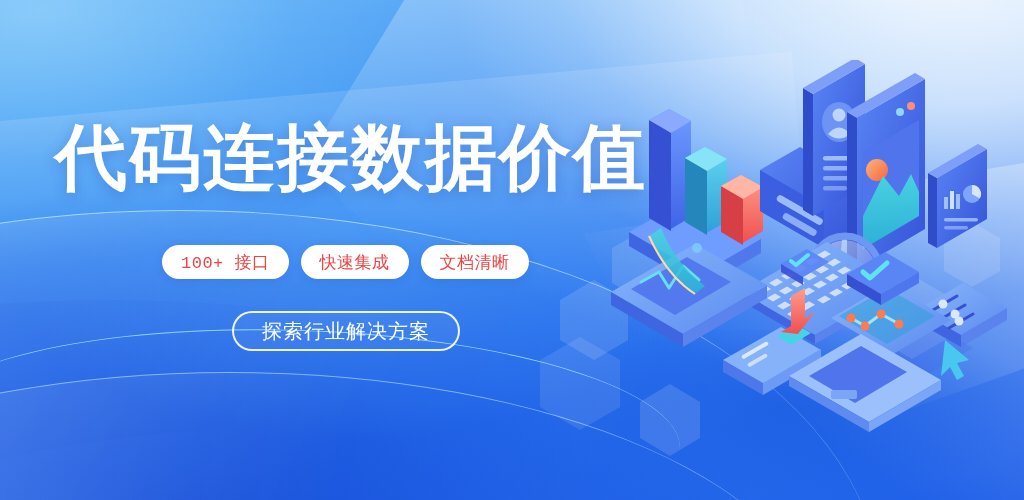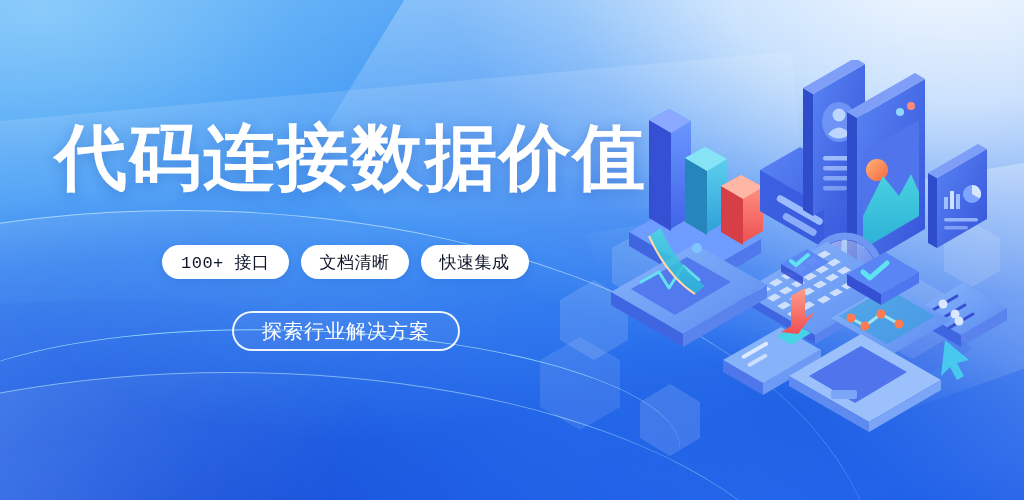--- a/index.html
+++ b/index.html
@@ -90,21 +90,21 @@
   .copy { position:absolute; left:0; top:0; width:660px; height:500px;font-family:Liberation Mono, monospace; }
   .title {
     position:absolute; left:55px; top:124px;
     font-size:72px; font-weight:700; color:#ffffff;
     letter-spacing:2px; line-height:1.1; white-space:nowrap;
     text-shadow:0 3px 14px rgba(12,60,170,.30);
   }
   .pills { position:absolute; left:162px; top:245px; display:flex; gap:12px; }
   .pill {
     height:34px; padding:0 19px; border-radius:17px;
-    background:#ffffff; color:#0f172a;
+    background:#ffffff; color:#ef4444;
     font-size:17px; font-weight:400; letter-spacing:.5px;
     display:flex; align-items:center; justify-content:center;
     box-shadow:0 2px 8px rgba(18,70,180,.16);
     white-space:nowrap;
   }
   .cta {
     position:absolute; left:232px; top:311px;
     height:40px; padding:0 28px; border-radius:20px;
     border:2px solid rgba(255,255,255,.92);
     color:#ffffff; font-size:20px; letter-spacing:1px;
@@ -382,20 +382,20 @@
         <path d="M246 201 l5 4 l12 -10" fill="none" stroke="#5fe3f0" stroke-width="4" stroke-linecap="round" stroke-linejoin="round"></path>
       </g>
     </svg>
   </div>
 
   <div class="copy">
     <div class="title">代码连接数据价值</div>
 
     <div class="pills">
       <div class="pill">100+ 接口</div>
+      <div class="pill">快速集成</div>
       <div class="pill">文档清晰</div>
-      <div class="pill">快速集成</div>
     </div>
 
     <div class="cta">探索行业解决方案</div>
   </div>
 
 </div>
 
 </body></html>

